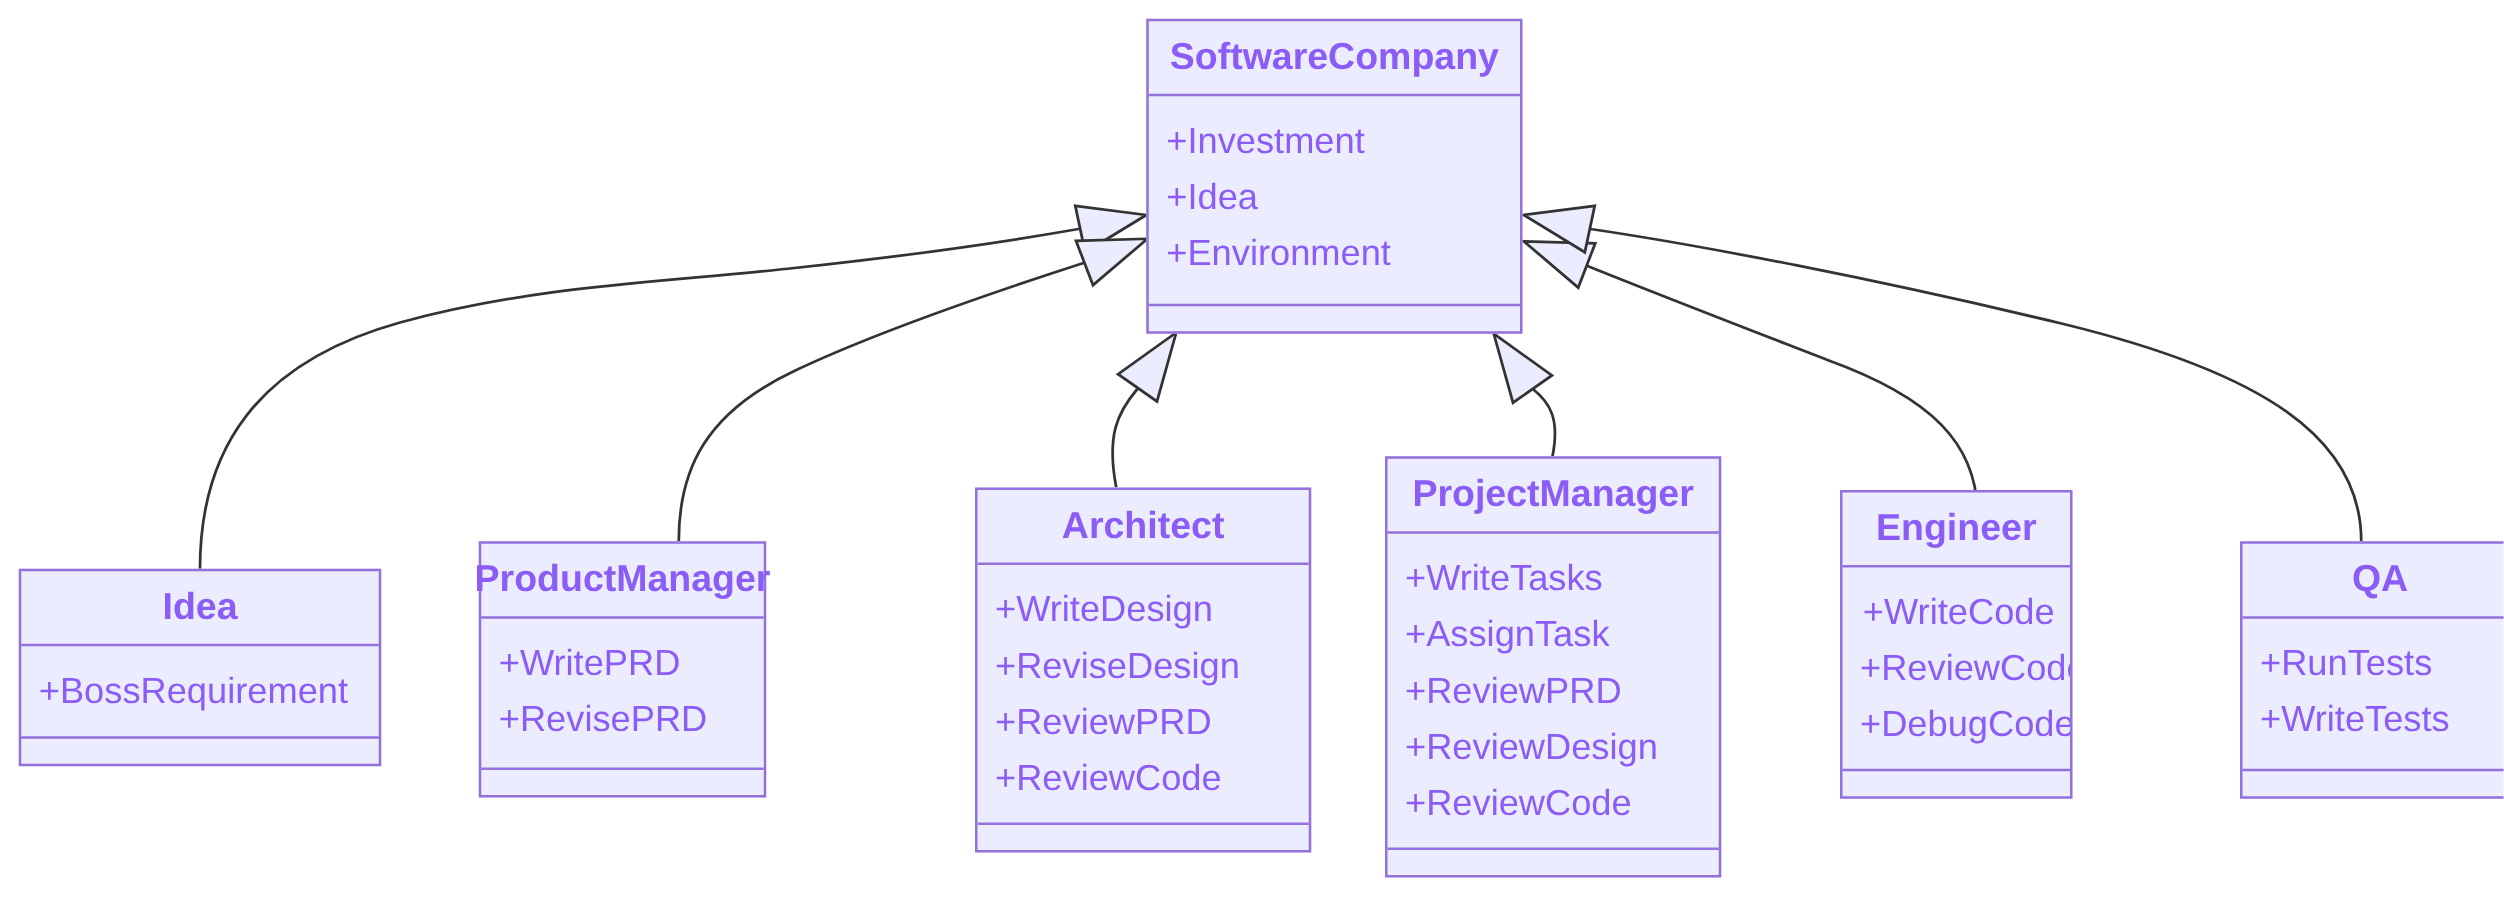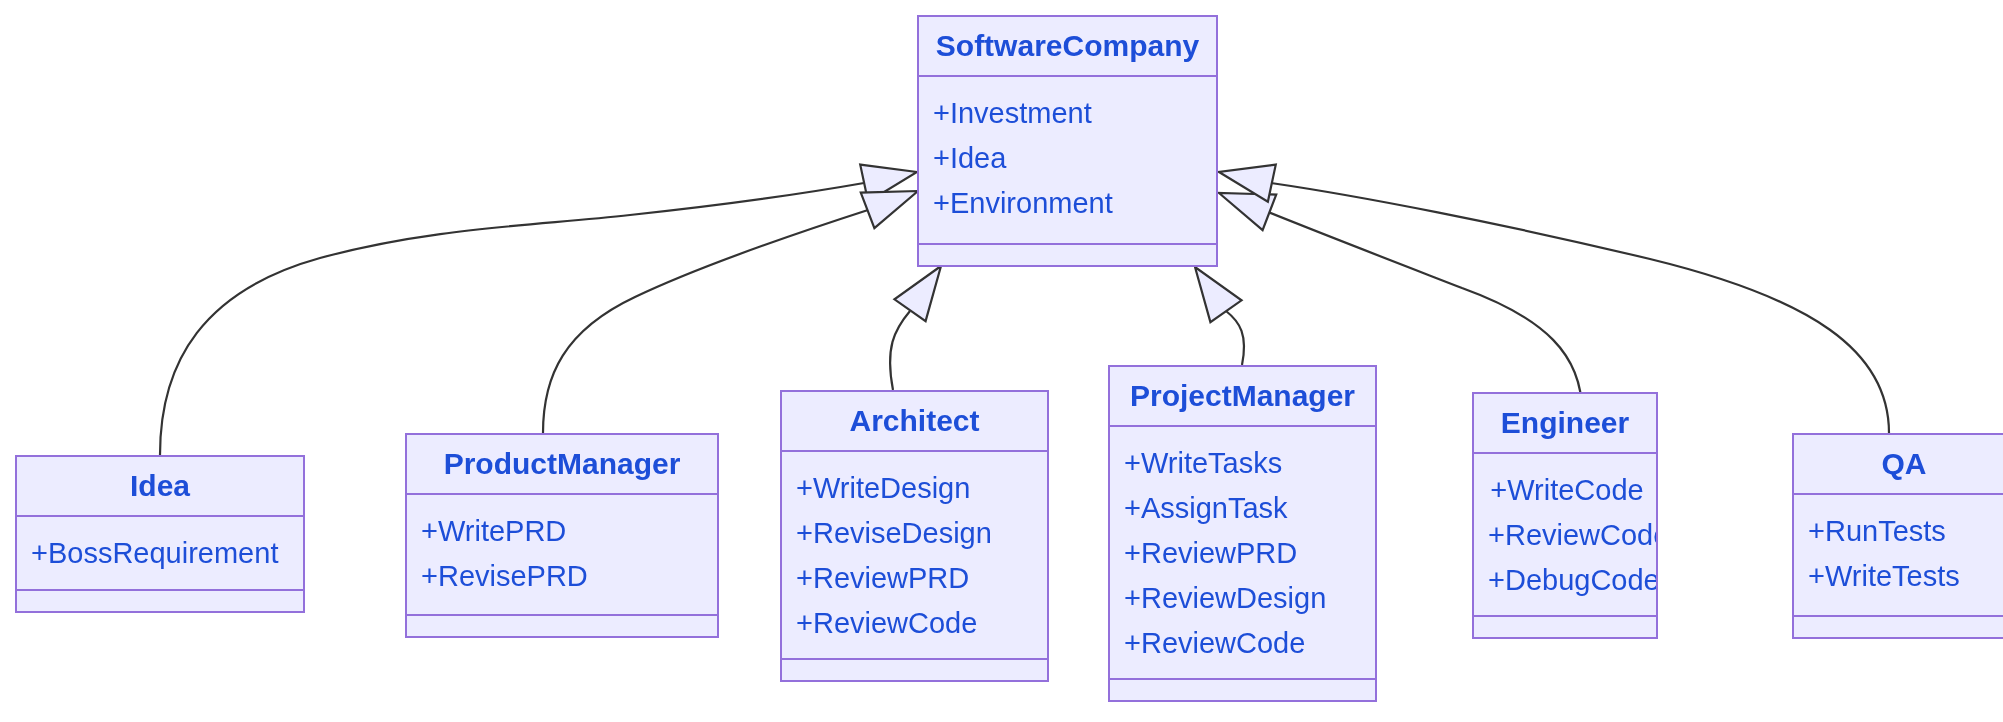--- a/index.html
+++ b/index.html
@@ -25,21 +25,21 @@
     fill: #ECECFF;
     stroke: #333333;
     stroke-width: 2.2px;
     stroke-linejoin: miter;
   }
   .class-box {
     position: absolute;
     box-sizing: border-box;
     background: #ECECFF;
     border: 2px solid #9370DB;
-    color: #1d4ed8;
+    color: #8b5cf6;
     display: flex;
     flex-direction: column;
   }
   .class-title {
     flex: 0 0 auto;
     height: 58px;
     display: flex;
     align-items: center;
     justify-content: center;
     font-size: 30px;
@@ -93,21 +93,21 @@
   </div>
 
   <div class="class-box" style="left:15px; top:455px; width:290px; height:158px;">
     <div class="class-title">Idea</div>
     <div class="class-members">
       <span class="member">+BossRequirement</span>
     </div>
     <div class="class-methods-strip"></div>
   </div>
 
-  <div class="class-box" style="left:405px; top:433px; width:314px; height:205px;">
+  <div class="class-box" style="left:383px; top:433px; width:230px; height:205px;">
     <div class="class-title">ProductManager</div>
     <div class="class-members">
       <span class="member">+WritePRD</span>
       <span class="member">+RevisePRD</span>
     </div>
     <div class="class-methods-strip"></div>
   </div>
 
   <div class="class-box" style="left:780px; top:390px; width:269px; height:292px;">
     <div class="class-title">Architect</div>

